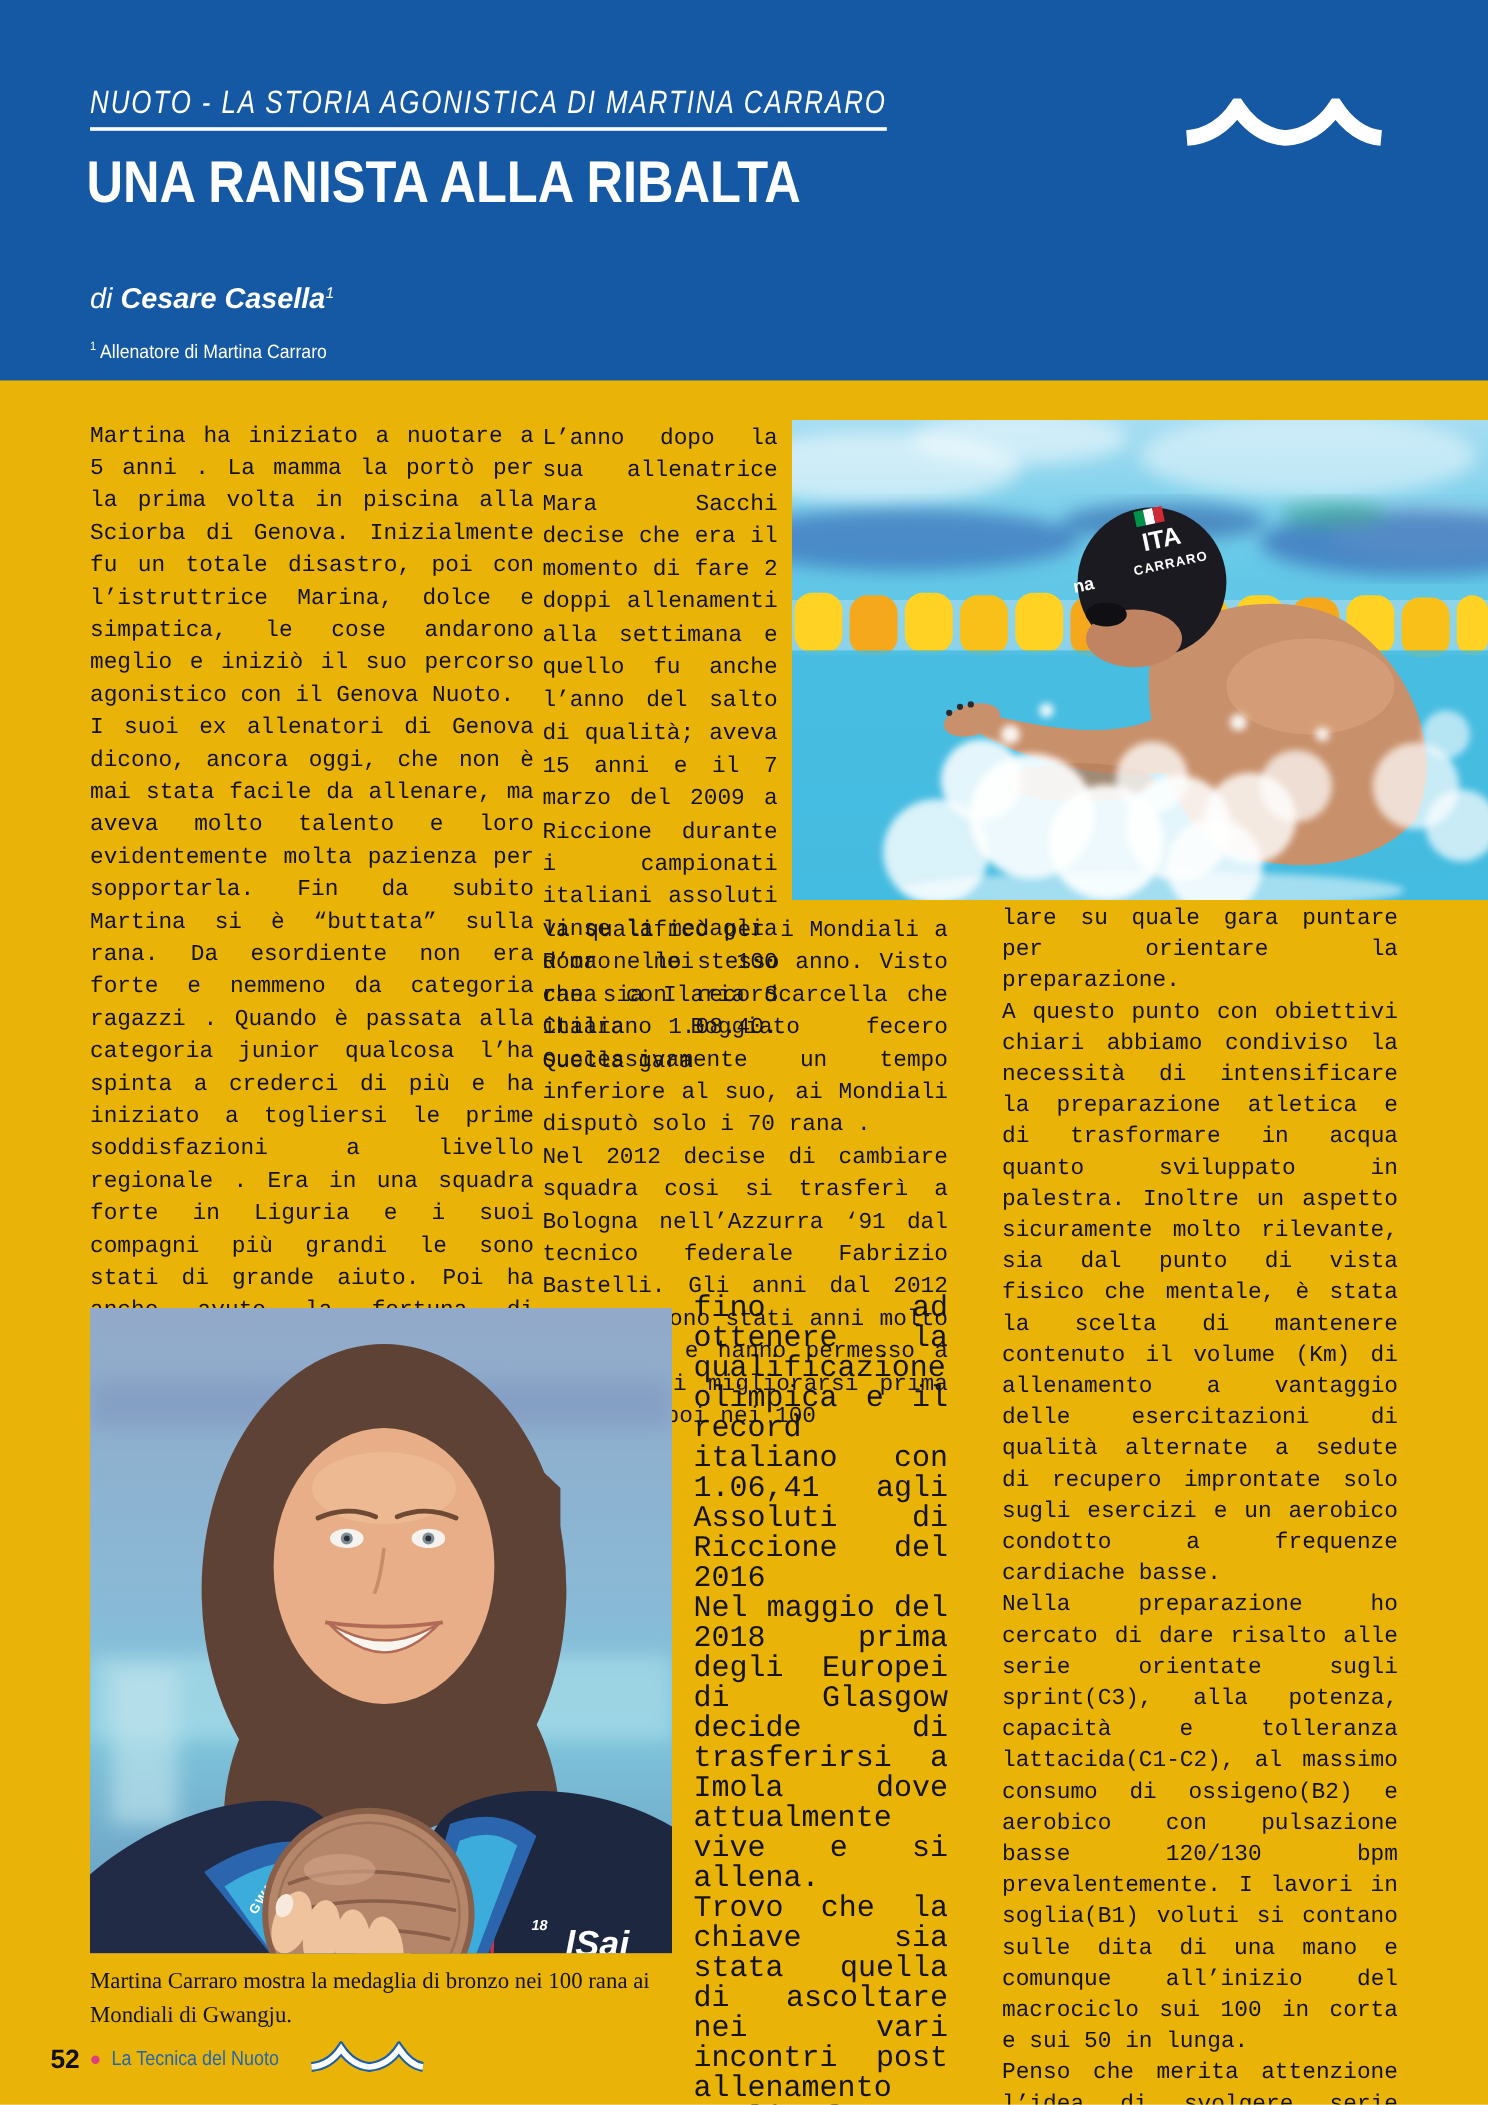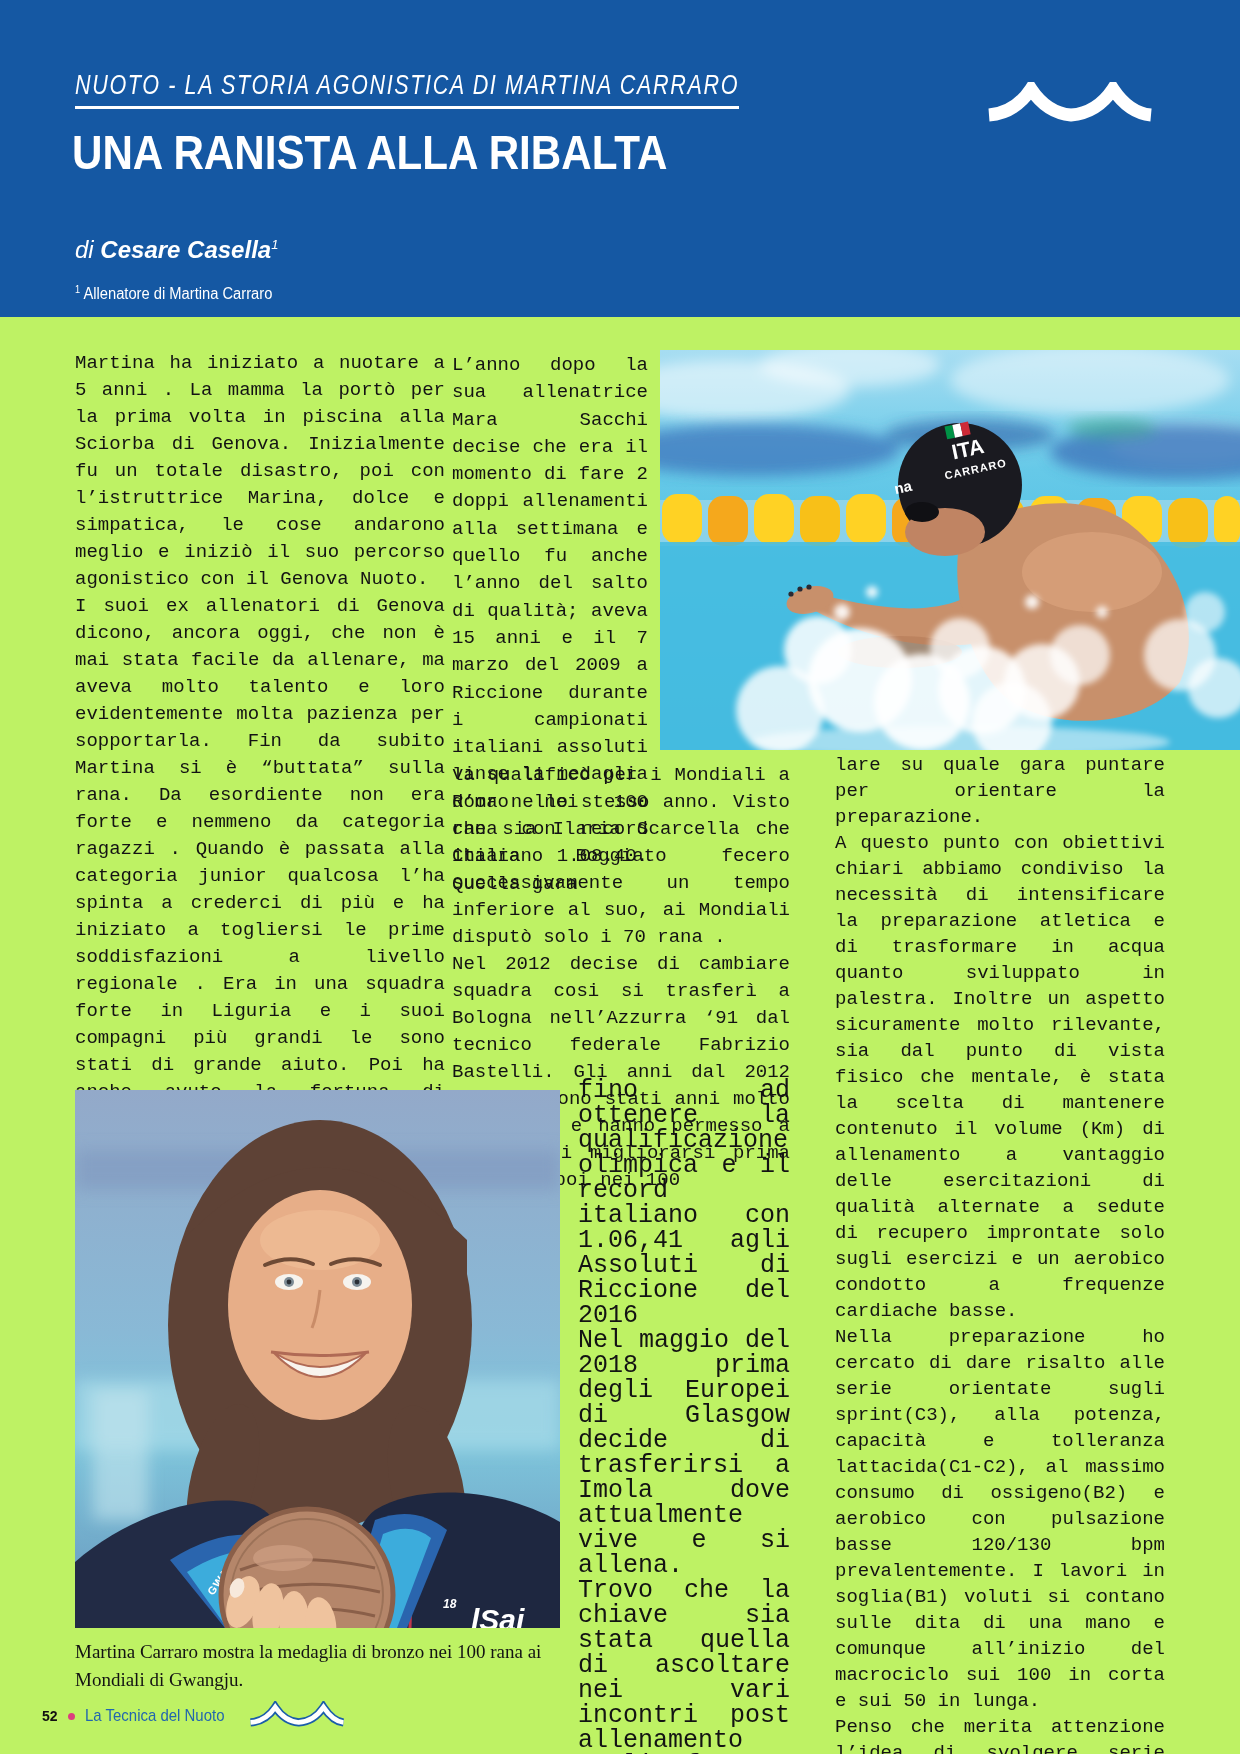--- a/index.html
+++ b/index.html
@@ -1,16 +1,16 @@
 <!DOCTYPE html>
 <html lang="it"><head>
 <meta charset="utf-8">
 <style>
   html,body{margin:0;padding:0;background:#e8e8e8;}
-  .page{position:relative;width:1240px;height:1754px;background:#bef264;overflow:hidden;
+  .page{position:relative;width:1240px;height:1754px;background:#eab308;overflow:hidden;
         font-family:"Liberation Serif","DejaVu Serif",serif;color:#131313;margin:0 auto;}
   .abs{position:absolute;}
   
   .band{left:0;top:0;width:1240px;height:317px;background:#1558A3;color:#fff;}
   .kicker-wrap{left:75px;top:70px;transform:scaleX(0.80);transform-origin:left top;white-space:nowrap;}
   .kicker{display:inline-block;font-family:"Liberation Sans","DejaVu Sans",sans-serif;
           font-style:italic;font-size:27px;letter-spacing:2px;padding-bottom:5px;
           border-bottom:3px solid #ffffff;font-weight:400;}
   .headline{left:72px;top:124px;margin:0;font-family:"Liberation Sans","DejaVu Sans",sans-serif;
             font-weight:700;font-size:49px;letter-spacing:0px;transform:scaleX(0.86);
@@ -32,21 +32,21 @@
   .c2c{left:578px;top:1078px;width:212px;font-size:25px;line-height:25px;}
   .c3{left:835px;top:752px;width:330px;font-size:19px;line-height:26px;}
   
   .photo{overflow:hidden;}
   .swim-photo{left:660px;top:350px;width:580px;height:400px;}
   .medal-photo{left:75px;top:1090px;width:485px;height:538px;}
   .caption{left:75px;top:1638px;width:490px;font-size:19px;line-height:28px;}
   
   .footer{left:42px;top:1696px;height:40px;display:flex;align-items:center;gap:10px;}
   .page-num{font-family:"Liberation Sans","DejaVu Sans",sans-serif;font-weight:700;
-            font-size:14px;color:#111111;}
+            font-size:22px;color:#111111;}
   .dot{width:7px;height:7px;border-radius:50%;background:#DC3E7E;display:inline-block;}
   .mag-name{font-family:"Liberation Sans","DejaVu Sans",sans-serif;font-size:17px;
             color:#2266AE;transform:scaleX(0.88);transform-origin:left center;white-space:nowrap;}
   .footer-logo{margin-left:-6px;}
 </style>
 </head>
 <body>
 
 <div class="page">
 

